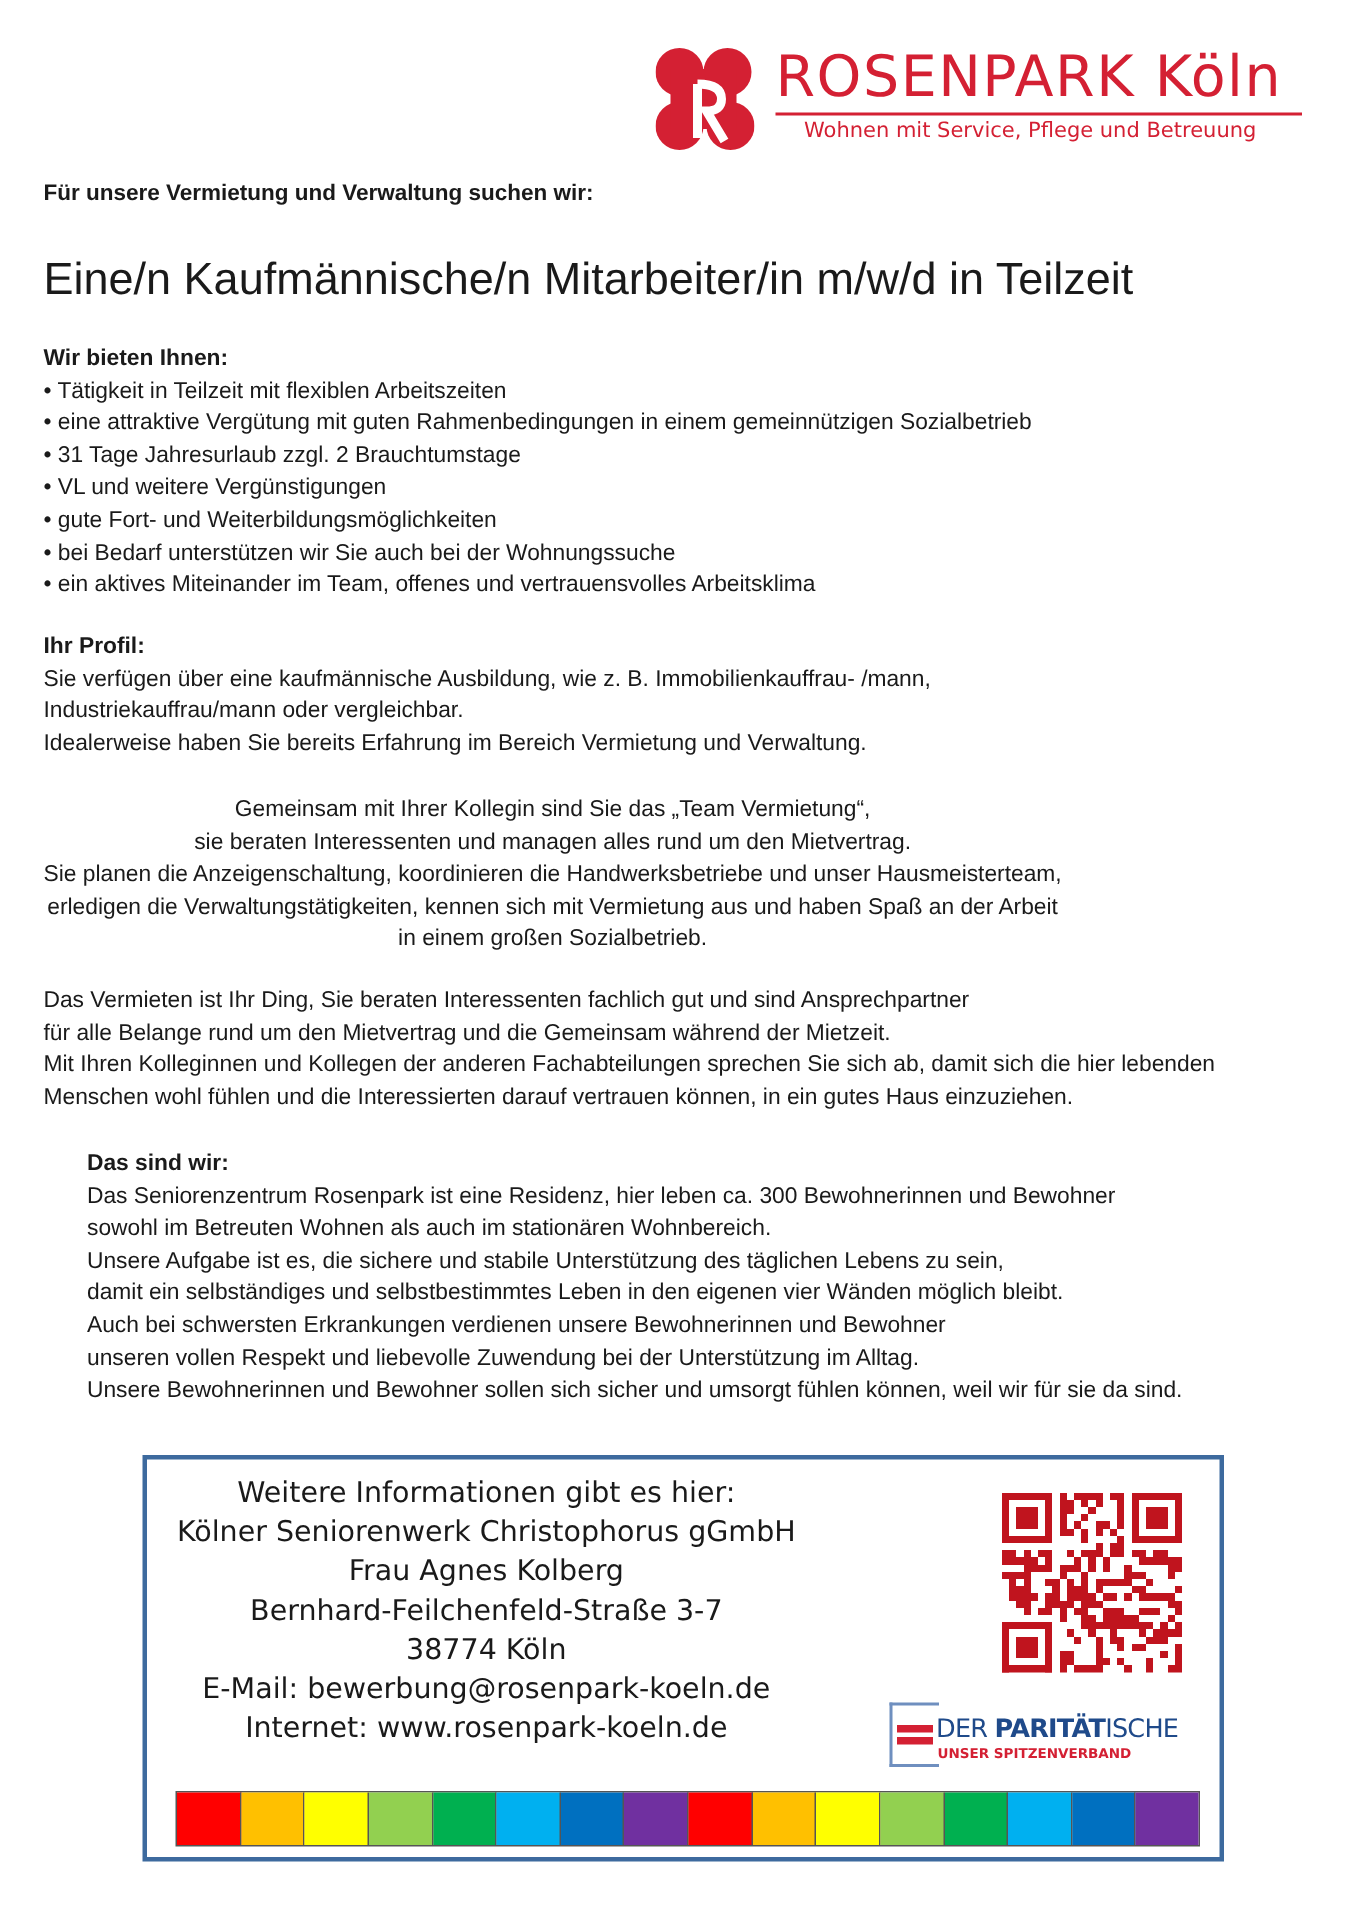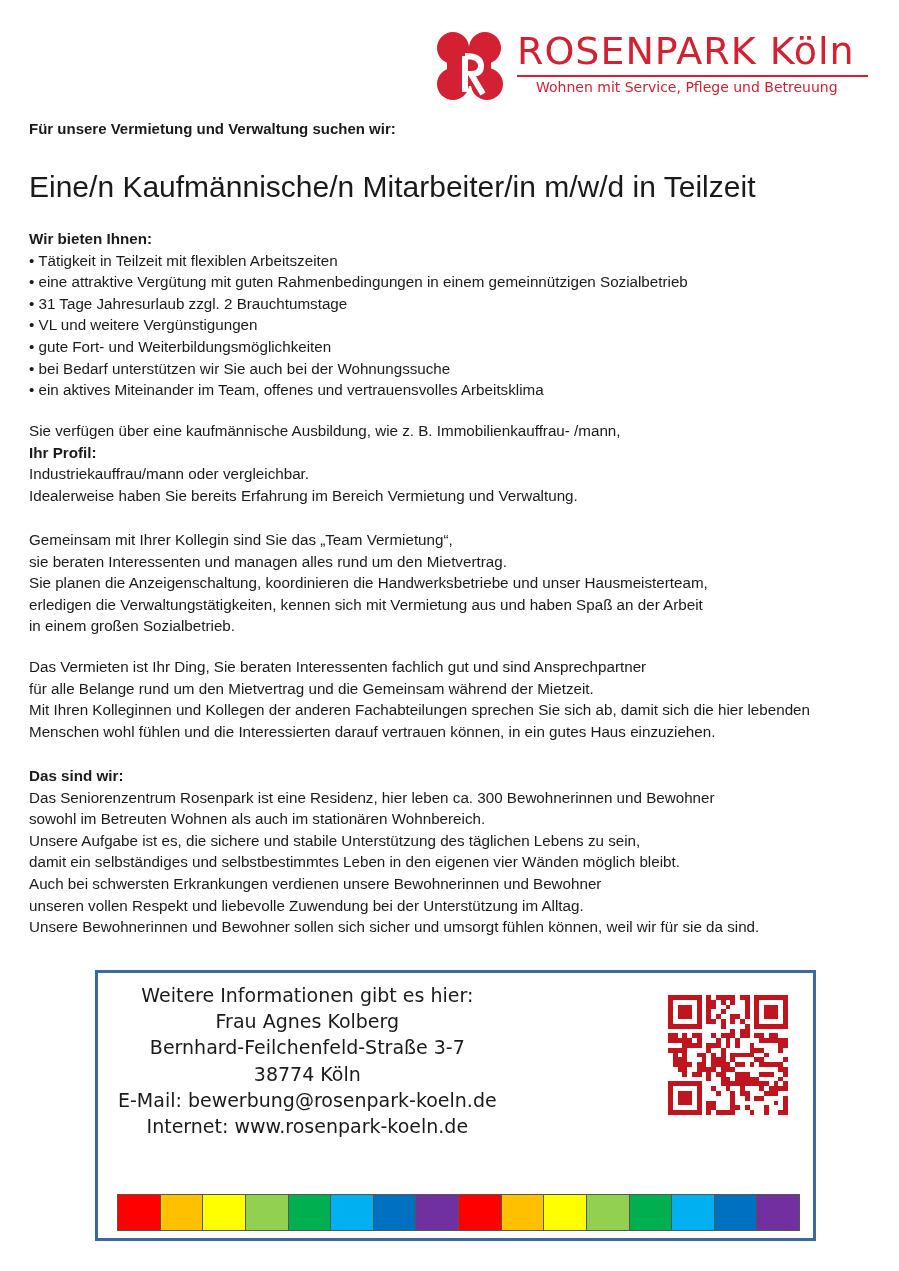--- a/index.html
+++ b/index.html
@@ -13,23 +13,23 @@
     .logo-rule { position: absolute; left: 80px; top: 43px; width: 351px; height: 2px; background: #d42033; }
     .logo-sub { position: absolute; left: 80px; top: 47px; font-size: 14px; color: #d42033; white-space: nowrap; font-family: "DejaVu Sans", sans-serif; margin-left: 19px; }
 
     .text { position: absolute; left: 29px; font-size: 15.2px; line-height: 21.6px; white-space: nowrap; color: #1a1a1a; }
     .bold { font-weight: bold; }
     .intro { top: 118px; font-weight: bold; font-size: 15px; }
     .job-title { position: absolute; left: 29px; top: 170px; font-size: 30px; white-space: nowrap; color: #1a1a1a; }
 
     .sec-offer { top: 228px; }
     .sec-profile { top: 420px; }
-    .sec-team { top: 529px; }
+    .sec-team { top: 529px; text-align: center; }
     .sec-tasks { top: 656px; }
-    .sec-about { top: 765px; }
+    .sec-about { top: 765px; margin-left: 29px; }
     .line { display: block; height: 21.6px; }
 
     
     .contact-box { position: absolute; left: 95px; top: 970px; width: 721px; height: 271px; border: 3px solid #3d6a9e; background: #fff; text-align: center; }
     .contact-lines { position: absolute; left: 20px; top: 9px; font-size: 19px; line-height: 26.2px; color: #1a1a1a; white-space: nowrap; font-family: "DejaVu Sans", sans-serif; }
     .contact-lines .line { height: 26.2px; }
 
     .qr { position: absolute; left: 570px; top: 22px; width: 120px; height: 120px; }
     .paritaet { position: absolute; left: 495px; top: 162px; width: 200px; height: 50px; }
     .par-frame { position: absolute; left: 0; top: 0; width: 33px; height: 43px; border-left: 2px solid #6f8fbf; border-top: 2px solid #6f8fbf; border-bottom: 2px solid #6f8fbf; }
@@ -69,22 +69,22 @@
   <span class="line">• Tätigkeit in Teilzeit mit flexiblen Arbeitszeiten</span>
   <span class="line">• eine attraktive Vergütung mit guten Rahmenbedingungen in einem gemeinnützigen Sozialbetrieb</span>
   <span class="line">• 31 Tage Jahresurlaub zzgl. 2 Brauchtumstage</span>
   <span class="line">• VL und weitere Vergünstigungen</span>
   <span class="line">• gute Fort- und Weiterbildungsmöglichkeiten</span>
   <span class="line">• bei Bedarf unterstützen wir Sie auch bei der Wohnungssuche</span>
   <span class="line">• ein aktives Miteinander im Team, offenes und vertrauensvolles Arbeitsklima</span>
 </div>
 
 <div class="text sec-profile">
+  <span class="line bold">Ihr Profil:</span>
   <span class="line">Sie verfügen über eine kaufmännische Ausbildung, wie z. B. Immobilienkauffrau- /mann,</span>
-  <span class="line bold">Ihr Profil:</span>
   <span class="line">Industriekauffrau/mann oder vergleichbar.</span>
   <span class="line">Idealerweise haben Sie bereits Erfahrung im Bereich Vermietung und Verwaltung.</span>
 </div>
 
 <div class="text sec-team">
   <span class="line">Gemeinsam mit Ihrer Kollegin sind Sie das „Team Vermietung“,</span>
   <span class="line">sie beraten Interessenten und managen alles rund um den Mietvertrag.</span>
   <span class="line">Sie planen die Anzeigenschaltung, koordinieren die Handwerksbetriebe und unser Hausmeisterteam,</span>
   <span class="line">erledigen die Verwaltungstätigkeiten, kennen sich mit Vermietung aus und haben Spaß an der Arbeit</span>
   <span class="line">in einem großen Sozialbetrieb.</span>
@@ -104,20 +104,21 @@
   <span class="line">Unsere Aufgabe ist es, die sichere und stabile Unterstützung des täglichen Lebens zu sein,</span>
   <span class="line">damit ein selbständiges und selbstbestimmtes Leben in den eigenen vier Wänden möglich bleibt.</span>
   <span class="line">Auch bei schwersten Erkrankungen verdienen unsere Bewohnerinnen und Bewohner</span>
   <span class="line">unseren vollen Respekt und liebevolle Zuwendung bei der Unterstützung im Alltag.</span>
   <span class="line">Unsere Bewohnerinnen und Bewohner sollen sich sicher und umsorgt fühlen können, weil wir für sie da sind.</span>
 </div>
 
 <div class="contact-box">
   <div class="contact-lines">
     <span class="line">Weitere Informationen gibt es hier:</span>
+    <span class="line">Kölner Seniorenwerk Christophorus gGmbH</span>
     <span class="line">Frau Agnes Kolberg</span>
     <span class="line">Bernhard-Feilchenfeld-Straße 3-7</span>
     <span class="line">38774 Köln</span>
     <span class="line">E-Mail: bewerbung@rosenpark-koeln.de</span>
     <span class="line">Internet: www.rosenpark-koeln.de</span>
   </div>
 
   <svg class="qr" viewBox="0 0 25 25" shape-rendering="crispEdges">
     <g fill="#c0141e" id="qr-g">
         <rect x="0" y="0" width="7" height="1"></rect>
@@ -344,20 +345,27 @@
         <rect x="11" y="24" width="1" height="1"></rect>
         <rect x="12" y="24" width="1" height="1"></rect>
         <rect x="13" y="24" width="1" height="1"></rect>
         <rect x="17" y="24" width="1" height="1"></rect>
         <rect x="20" y="24" width="1" height="1"></rect>
         <rect x="23" y="24" width="1" height="1"></rect>
         <rect x="24" y="24" width="1" height="1"></rect>
       </g>
   </svg>
 
+  <div class="paritaet">
+    <div class="par-frame"></div>
+    <div class="par-bar" style="top:15px"></div>
+    <div class="par-bar" style="top:23px"></div>
+    <div class="par-text"><span>DER </span><b>PARITÄT</b><span>ISCHE</span></div>
+    <div class="par-sub">UNSER SPITZENVERBAND</div>
+  </div>
 
   <div class="rainbow" id="rainbow">
       <div class="sw" style="background: rgb(255, 0, 0);"></div>
       <div class="sw" style="background: rgb(255, 192, 0);"></div>
       <div class="sw" style="background: rgb(255, 255, 0);"></div>
       <div class="sw" style="background: rgb(146, 208, 80);"></div>
       <div class="sw" style="background: rgb(0, 176, 80);"></div>
       <div class="sw" style="background: rgb(0, 176, 240);"></div>
       <div class="sw" style="background: rgb(0, 112, 192);"></div>
       <div class="sw" style="background: rgb(112, 48, 160);"></div>

